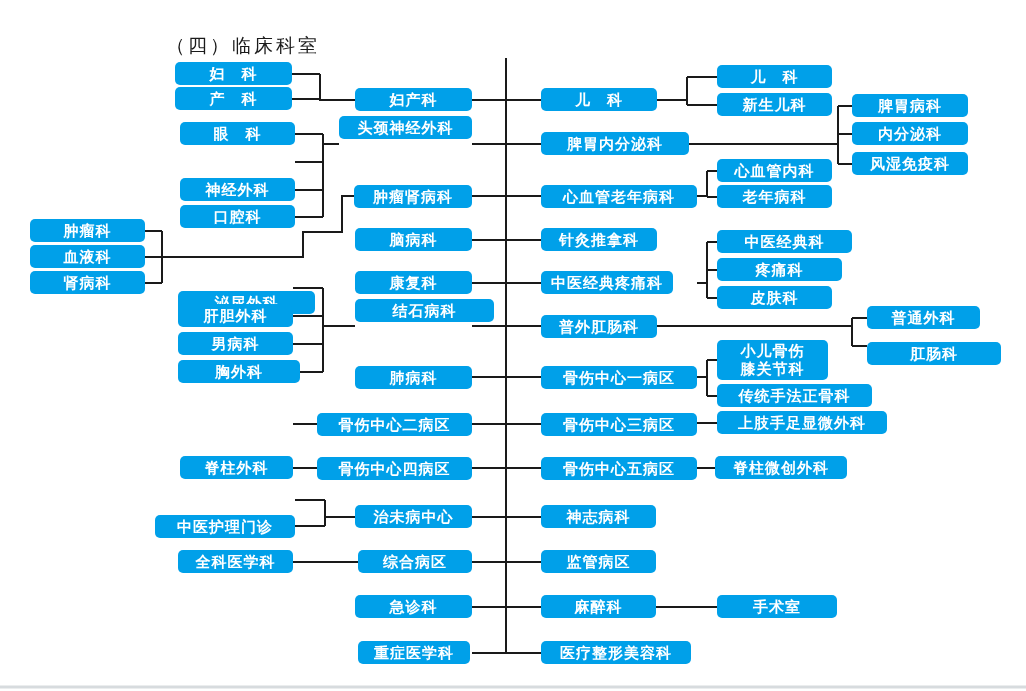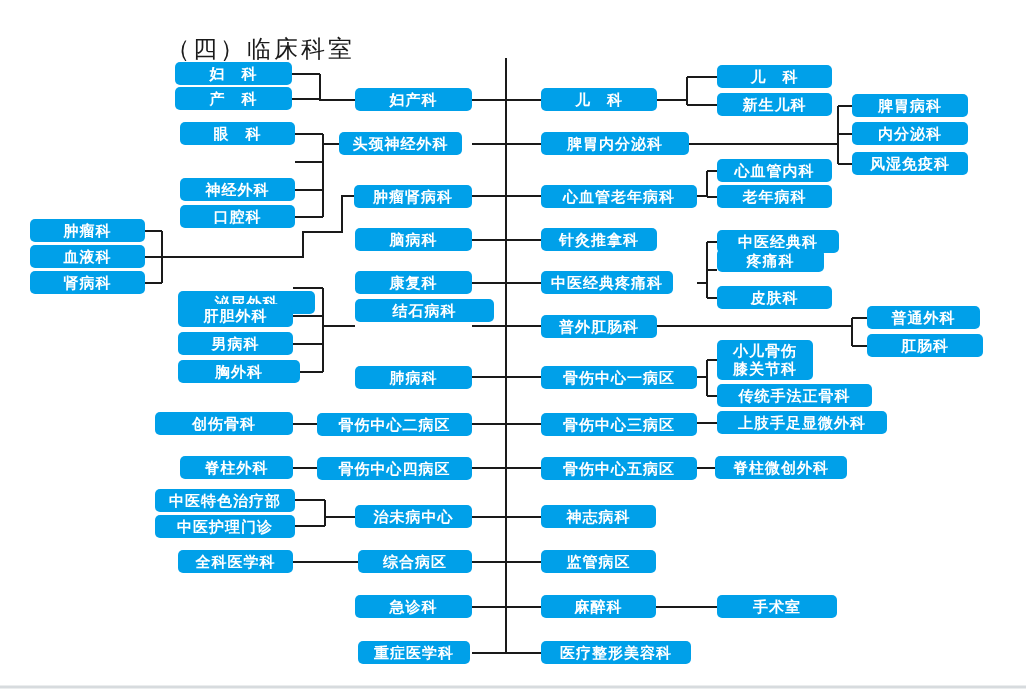--- a/index.html
+++ b/index.html
@@ -8,21 +8,21 @@
     --page-edge:#d7dbde;
   }
   html,body{margin:0;padding:0;background:#fff;}
   .canvas{
     position:relative;width:1026px;height:691px;background:#ffffff;
     overflow:hidden;font-family:"DejaVu Sans","Liberation Sans",sans-serif;
   }
   .fig-title{
     position:absolute;left:166px;top:33px;
     font-family:"DejaVu Serif","Liberation Serif",serif;
-    font-size:24px;color:#1a1a1a;letter-spacing:3px;white-space:nowrap;text-align:right;
+    font-size:19px;color:#1a1a1a;letter-spacing:3px;white-space:nowrap;text-align:right;
   }
   .wires{position:absolute;left:0;top:0;}
   .wires path{stroke:var(--line);stroke-width:2;fill:none;}
   .wires path.page-rule{stroke:var(--page-edge);stroke-width:3;}
   .node{
     position:absolute;height:23px;box-sizing:border-box;
     background:var(--box-blue);color:#ffffff;
     border-radius:5px;
     display:flex;align-items:center;justify-content:center;
     font-size:15px;font-weight:bold;letter-spacing:1px;
@@ -60,21 +60,21 @@
     <path d="M697 377 H707 M707 360 V396 M707 360 H717 M707 396 H717"></path>
     <path d="M697 423 H717"></path>
     <path d="M697 468 H715"></path>
     <path d="M656 607 H717"></path>
 
     <path class="page-rule" d="M0 687 H1026"></path>
   </svg>
 
 
   <div class="node" style="left:355px;top:88px;width:117px">妇产科</div>
-  <div class="node" style="left:339px;top:132px;width:123px">头颈神经外科</div>
+  <div class="node" style="left:339px;top:116px;width:133px">头颈神经外科</div>
   <div class="node" style="left:354px;top:185px;width:118px">肿瘤肾病科</div>
   <div class="node" style="left:355px;top:228px;width:117px">脑病科</div>
   <div class="node" style="left:355px;top:271px;width:117px">康复科</div>
   <div class="node" style="left:355px;top:299px;width:139px">结石病科</div>
   <div class="node" style="left:355px;top:366px;width:117px">肺病科</div>
   <div class="node" style="left:317px;top:413px;width:155px">骨伤中心二病区</div>
   <div class="node" style="left:317px;top:457px;width:155px">骨伤中心四病区</div>
   <div class="node" style="left:355px;top:505px;width:117px">治未病中心</div>
   <div class="node" style="left:358px;top:550px;width:114px">综合病区</div>
   <div class="node" style="left:355px;top:595px;width:117px">急诊科</div>
@@ -99,38 +99,36 @@
   <div class="node" style="left:180px;top:122px;width:115px">眼　科</div>
   <div class="node" style="left:180px;top:178px;width:115px">神经外科</div>
   <div class="node" style="left:180px;top:205px;width:115px">口腔科</div>
   <div class="node" style="left:30px;top:219px;width:115px">肿瘤科</div>
   <div class="node" style="left:30px;top:245px;width:115px">血液科</div>
   <div class="node" style="left:30px;top:271px;width:115px">肾病科</div>
   <div class="node" style="left:178px;top:291px;width:137px">泌尿外科</div>
   <div class="node" style="left:178px;top:304px;width:115px">肝胆外科</div>
   <div class="node" style="left:178px;top:332px;width:115px">男病科</div>
   <div class="node" style="left:178px;top:360px;width:122px">胸外科</div>
-  <div class="node" style="left:155px;top:412px;width:138px">创伤骨科</div>
   <div class="node" style="left:180px;top:456px;width:113px">脊柱外科</div>
-  <div class="node" style="left:155px;top:489px;width:140px">中医特色治疗部</div>
   <div class="node" style="left:155px;top:515px;width:140px">中医护理门诊</div>
   <div class="node" style="left:178px;top:550px;width:115px">全科医学科</div>
 
   <div class="node" style="left:717px;top:65px;width:115px">儿　科</div>
   <div class="node" style="left:717px;top:93px;width:115px">新生儿科</div>
   <div class="node" style="left:852px;top:94px;width:116px">脾胃病科</div>
   <div class="node" style="left:852px;top:122px;width:116px">内分泌科</div>
   <div class="node" style="left:852px;top:152px;width:116px">风湿免疫科</div>
   <div class="node" style="left:717px;top:159px;width:115px">心血管内科</div>
   <div class="node" style="left:717px;top:185px;width:115px">老年病科</div>
-  <div class="node" style="left:717px;top:230px;width:122px">中医经典科</div>
-  <div class="node" style="left:717px;top:249px;width:107px">疼痛科</div>
+  <div class="node" style="left:717px;top:230px;width:135px">中医经典科</div>
+  <div class="node" style="left:717px;top:258px;width:125px">疼痛科</div>
   <div class="node" style="left:717px;top:286px;width:115px">皮肤科</div>
   <div class="node" style="left:867px;top:306px;width:113px">普通外科</div>
-  <div class="node" style="left:867px;top:334px;width:116px">肛肠科</div>
-  <div class="node tall" style="left:717px;top:340px;width:96px">小儿骨伤
+  <div class="node" style="left:867px;top:342px;width:134px">肛肠科</div>
+  <div class="node tall" style="left:717px;top:340px;width:111px">小儿骨伤
 膝关节科</div>
   <div class="node" style="left:717px;top:384px;width:155px">传统手法正骨科</div>
   <div class="node" style="left:717px;top:411px;width:170px">上肢手足显微外科</div>
   <div class="node" style="left:715px;top:456px;width:132px">脊柱微创外科</div>
   <div class="node" style="left:717px;top:595px;width:120px">手术室</div>
 
 </div>
 
 </body></html>

